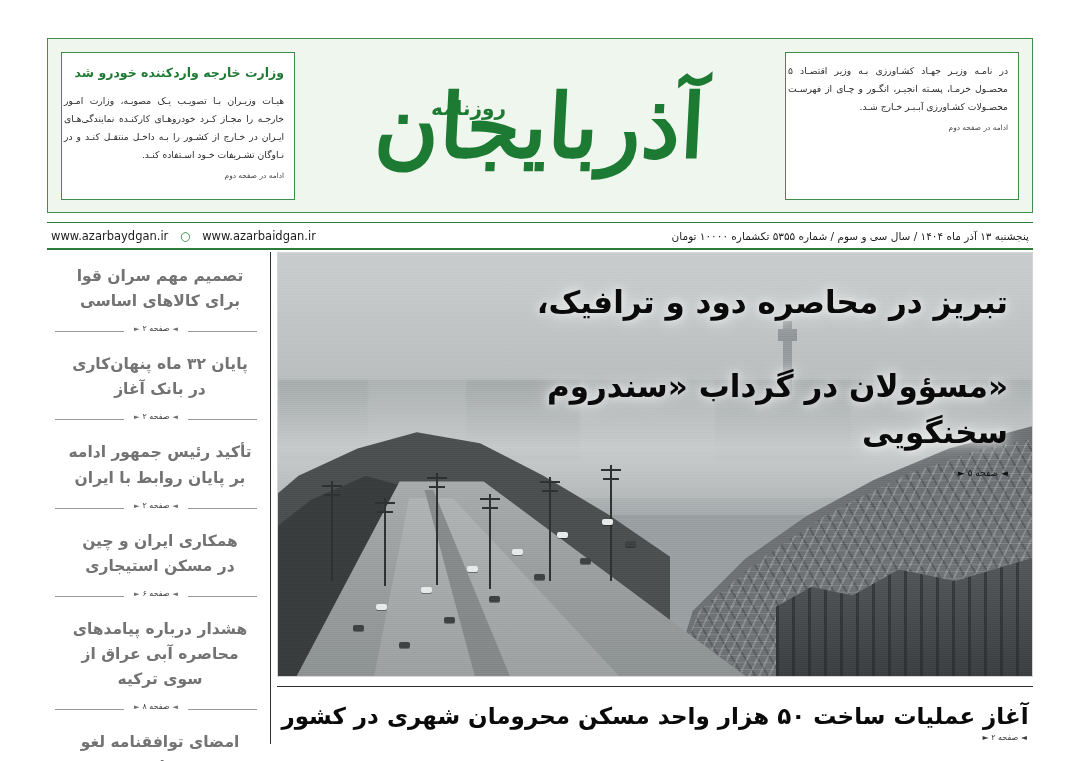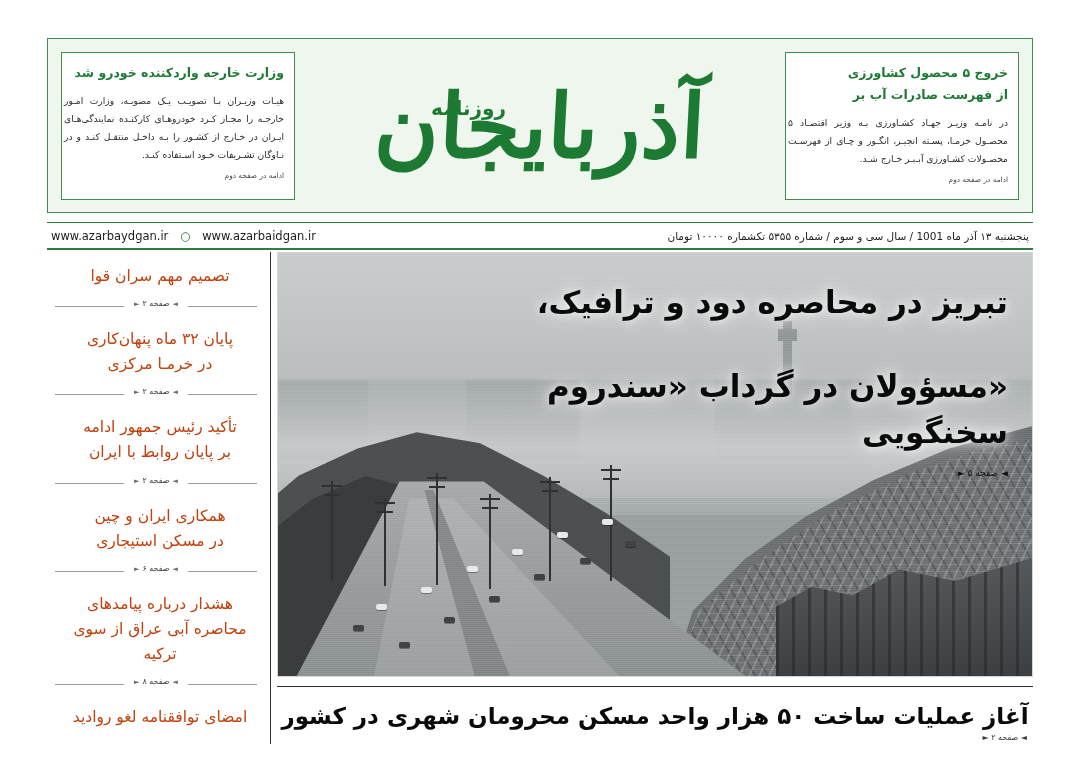--- a/index.html
+++ b/index.html
@@ -156,22 +156,22 @@
     height: 489px;
     box-sizing: border-box;
   }
   .side-item {
     position: relative;
     padding: 12px 6px 6px 6px;
     text-align: center;
     direction: rtl;
   }
   .side-item .headline {
-    color: #c2410c;
-    font-weight: normal;
+    color: #737373;
+    font-weight: bold;
     font-size: 15.5px;
     line-height: 1.62;
     margin-left: 8px;
   }
   .side-item .headline span { display: block; }
   .side-sep {
     position: relative;
     height: 18px;
     margin-top: 2px;
   }
@@ -470,58 +470,55 @@
 
       <div class="promo-box promo-left">
         <div class="promo-title">
           <span>وزارت خارجه واردکننده خودرو شد</span>
         </div>
         <p class="promo-body">هیـات وزیـران بـا تصویـب یـک مصوبـه، وزارت امـور خارجـه را مجـاز کـرد خودروهـای کارکنـده نمایندگی‌هـای ایـران در خـارج از کشـور را بـه داخـل منتقـل کنـد و در نـاوگان تشـریفات خـود اسـتفاده کنـد.</p>
         <div class="promo-more">ادامه در صفحه دوم</div>
       </div>
 
       <div class="promo-box promo-right">
-        <div class="promo-title">
-          <span>خروج ۵ محصول کشاورزی</span>
-          <span>از فهرست صادرات آب بر</span>
-        </div>
         <p class="promo-body">در نامـه وزیـر جهـاد کشـاورزی بـه وزیر اقتصـاد ۵ محصـول خرمـا، پسـته انجیـر، انگـور و چـای از فهرسـت محصـولات کشـاورزی آبـبـر خـارج شـد.</p>
         <div class="promo-more">ادامه در صفحه دوم</div>
       </div>
 
     </div>
   </div>
 
   <div class="infobar">
-    <div class="issue-line">پنجشنبه ۱۳ آذر ماه 1001 / سال سی و سوم / شماره ۵۳۵۵ تکشماره ۱۰۰۰۰ تومان</div>
+    <div class="issue-line">پنجشنبه ۱۳ آذر ماه ۱۴۰۴ / سال سی و سوم / شماره ۵۳۵۵ تکشماره ۱۰۰۰۰ تومان</div>
     <div class="sites-line">
       <span>www.azarbaydgan.ir</span>
       <span class="dot">○</span>
       <span>www.azarbaidgan.ir</span>
     </div>
   </div>
 
   <div class="vrule"></div>
 
   <div class="sidebar">
 
     <div class="side-item">
       <div class="headline">
         <span>تصمیم مهم سران قوا</span>
+        <span>برای کالاهای اساسی</span>
       </div>
     </div>
     <div class="side-sep">
       <div class="rule"></div>
       <div class="page-tag">صفحه ۲</div>
     </div>
 
     <div class="side-item">
       <div class="headline">
         <span>پایان ۳۲ ماه پنهان‌کاری</span>
-        <span>در خرمـا مرکزی</span>
+        <span>در بانک آغاز</span>
       </div>
     </div>
     <div class="side-sep">
       <div class="rule"></div>
       <div class="page-tag">صفحه ۲</div>
     </div>
 
     <div class="side-item">
       <div class="headline">
         <span>تأکید رئیس جمهور ادامه</span>

